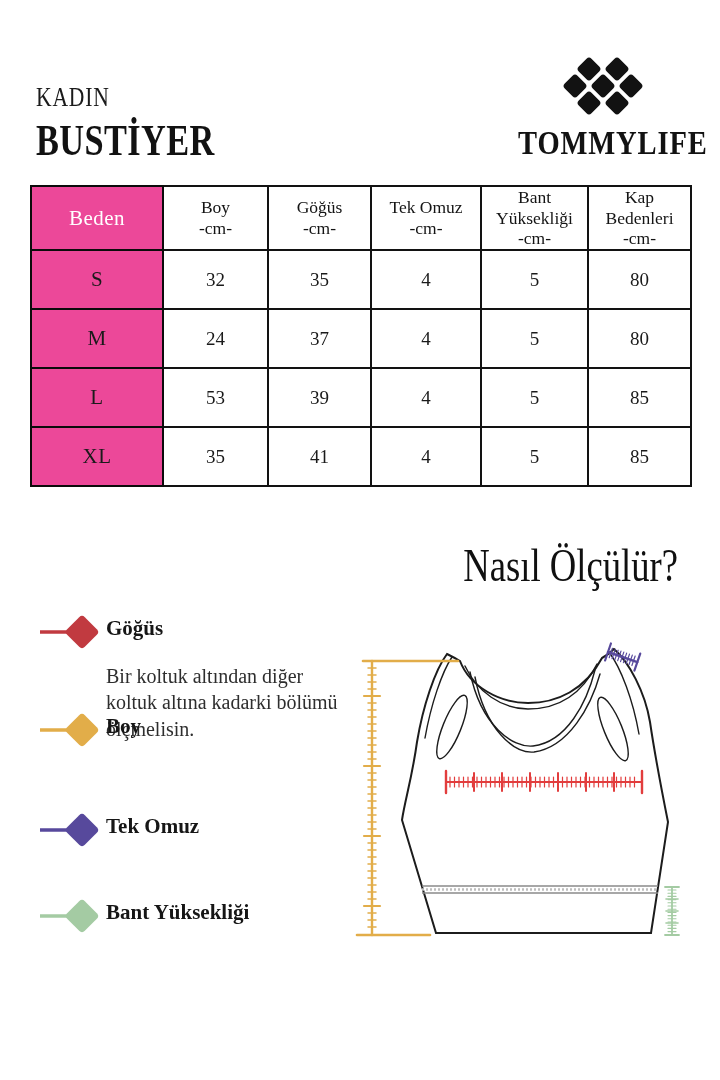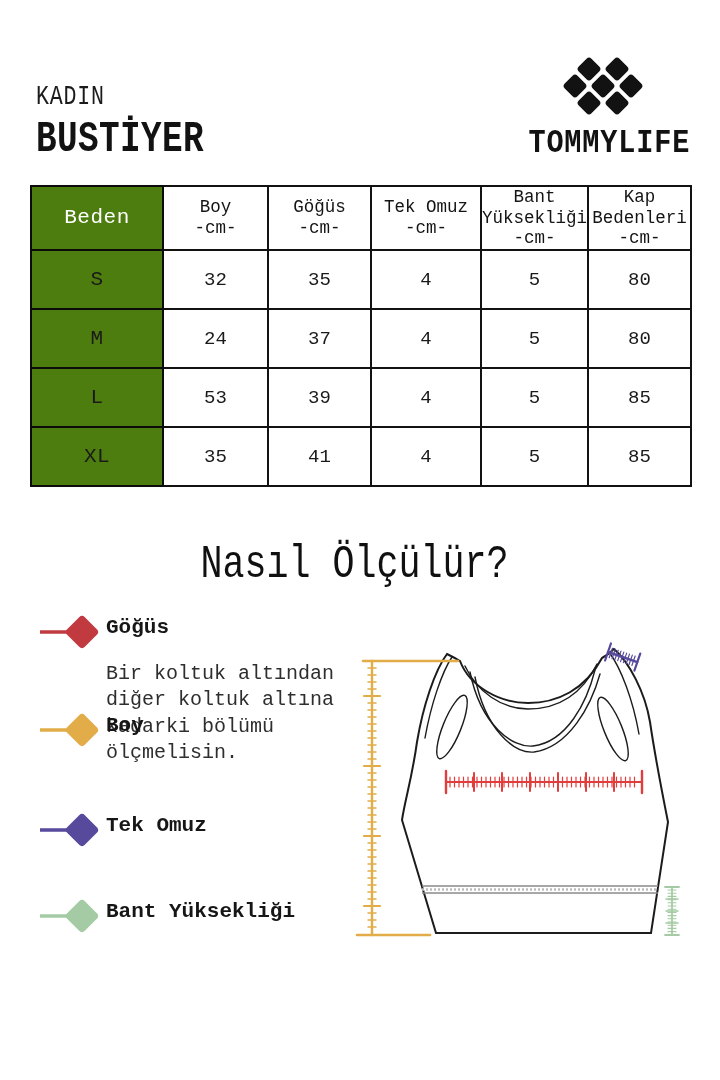--- a/index.html
+++ b/index.html
@@ -1,41 +1,41 @@
 <!DOCTYPE html>
 <html><head>
 <meta charset="utf-8">
 <style>
   html,body{margin:0;padding:0;background:#fff;}
   .page{position:relative;width:720px;height:1080px;background:#ffffff;overflow:hidden;
-        font-family:Liberation Mono, monospace;color:#141414;}
+        font-family:Liberation Serif, serif;color:#141414;}
 
   
   .brand-left{position:absolute;left:36px;top:82px;}
   .cat{font-size:27px;font-weight:500;letter-spacing:1px;transform:scaleX(.8);transform-origin:left center;
        white-space:nowrap;color:#1b1b1b;}
   .prod{font-size:44px;font-weight:800;letter-spacing:.5px;transform:scaleX(.78);transform-origin:left center;
         white-space:nowrap;margin-top:2px;color:#121212;}
   .logo{position:absolute;right:14px;top:54px;width:206px;text-align:right;}
   .logo svg{display:block;margin:0 auto;}
   .logo-text{font-size:34px;font-weight:800;letter-spacing:1px;transform:scaleX(.84);transform-origin:center;
              display:inline-block;white-space:nowrap;margin-top:4px;color:#121212;}
 
   
   table.size{position:absolute;left:30px;top:185px;width:660px;border-collapse:collapse;table-layout:fixed;}
   table.size td,table.size th{border:2px solid #121212;text-align:center;vertical-align:middle;padding:0;}
   th.colhead{font-size:17.5px;font-weight:400;line-height:1.18;height:62px;}
   th.colhead .unit{display:block;font-size:17.5px;}
-  .dark{background:#4d7c0f;color:#ffffff;border-color:#0b0b0b !important;}
+  .dark{background:#ec4899;color:#ffffff;border-color:#0b0b0b !important;}
   th.size-head{font-size:21px;font-weight:400;letter-spacing:.5px;}
   td.size-cell{font-size:19px;font-weight:400;height:57px;color:#1a1a1a;}
   td.size-letter{font-size:21px;letter-spacing:.5px;}
 
   
-  .htm-title-wrap{position:absolute;left:0;top:538px;width:708px;text-align:center;}
+  .htm-title-wrap{position:absolute;left:0;top:538px;width:708px;text-align:right;}
   .htm-title{display:inline-block;font-size:47px;font-weight:500;transform:scaleX(.78);transform-origin:center;
              white-space:nowrap;color:#101010;}
   .legend-item{position:absolute;left:38px;display:flex;align-items:flex-start;}
   .lg-icon{flex:0 0 62px;margin-top:-2px;}
   .lg-title{font-size:21px;font-weight:700;color:#161616;margin-left:6px;}
   .lg-desc{font-size:20px;line-height:1.32;color:#2e2e2e;margin-left:6px;margin-top:22px;width:250px;}
   .legend-item.item-2 .lg-desc{width:280px;}
 
   .diagram{position:absolute;left:355px;top:630px;}
 </style>

